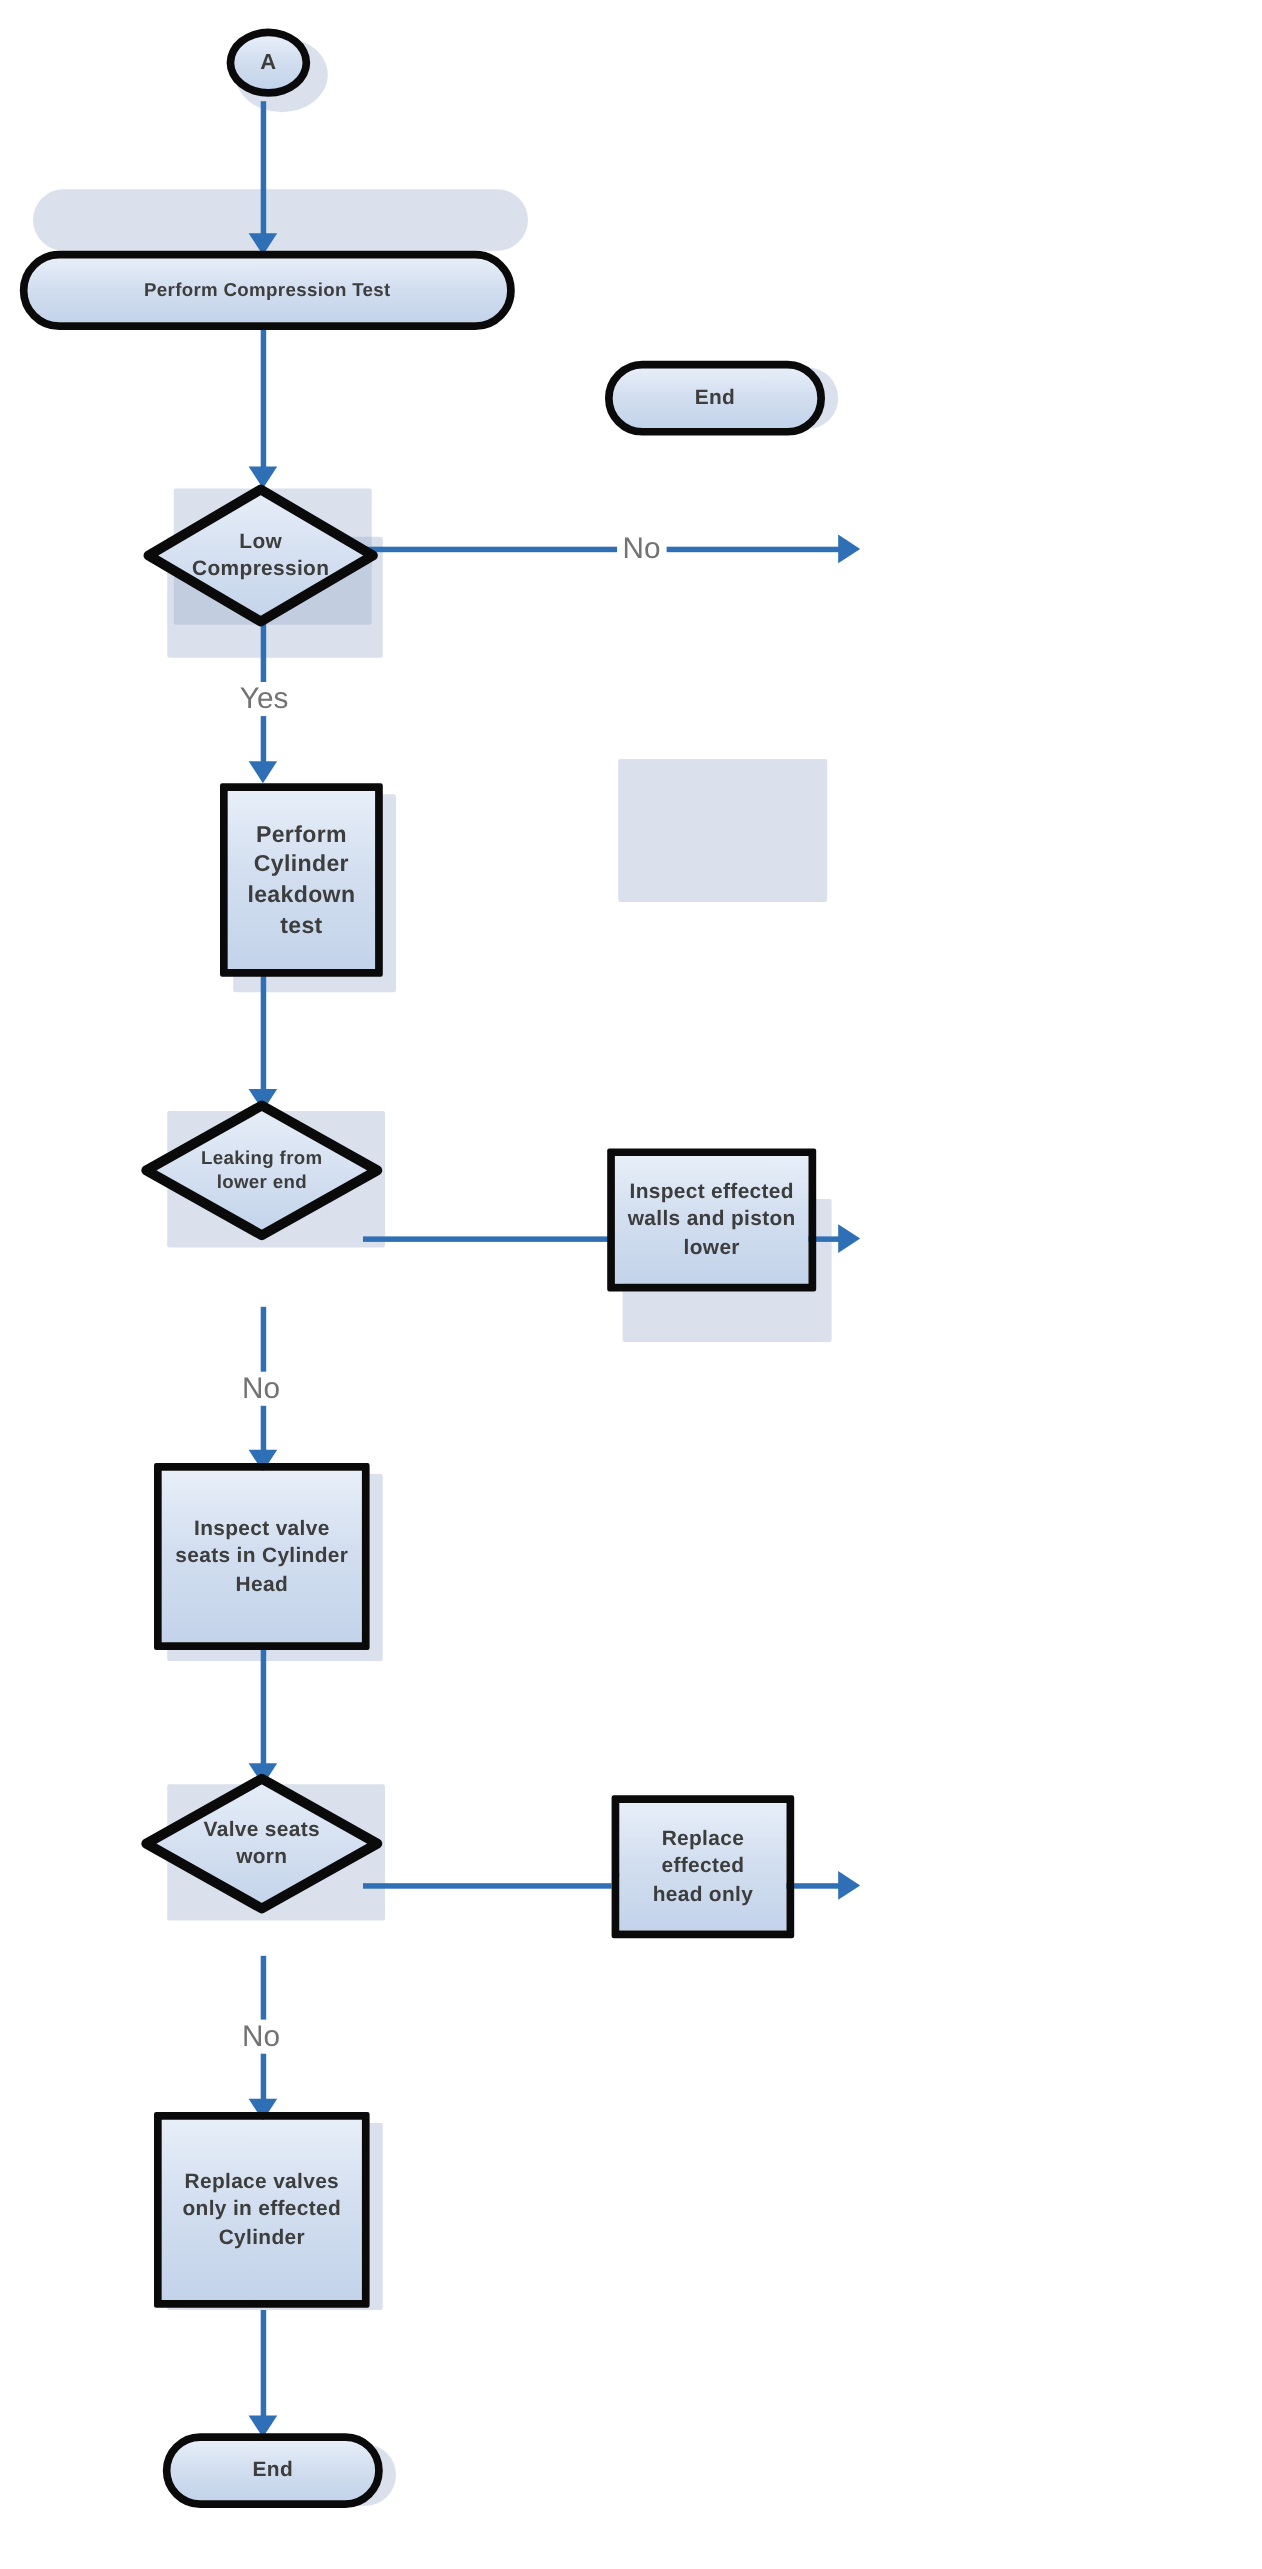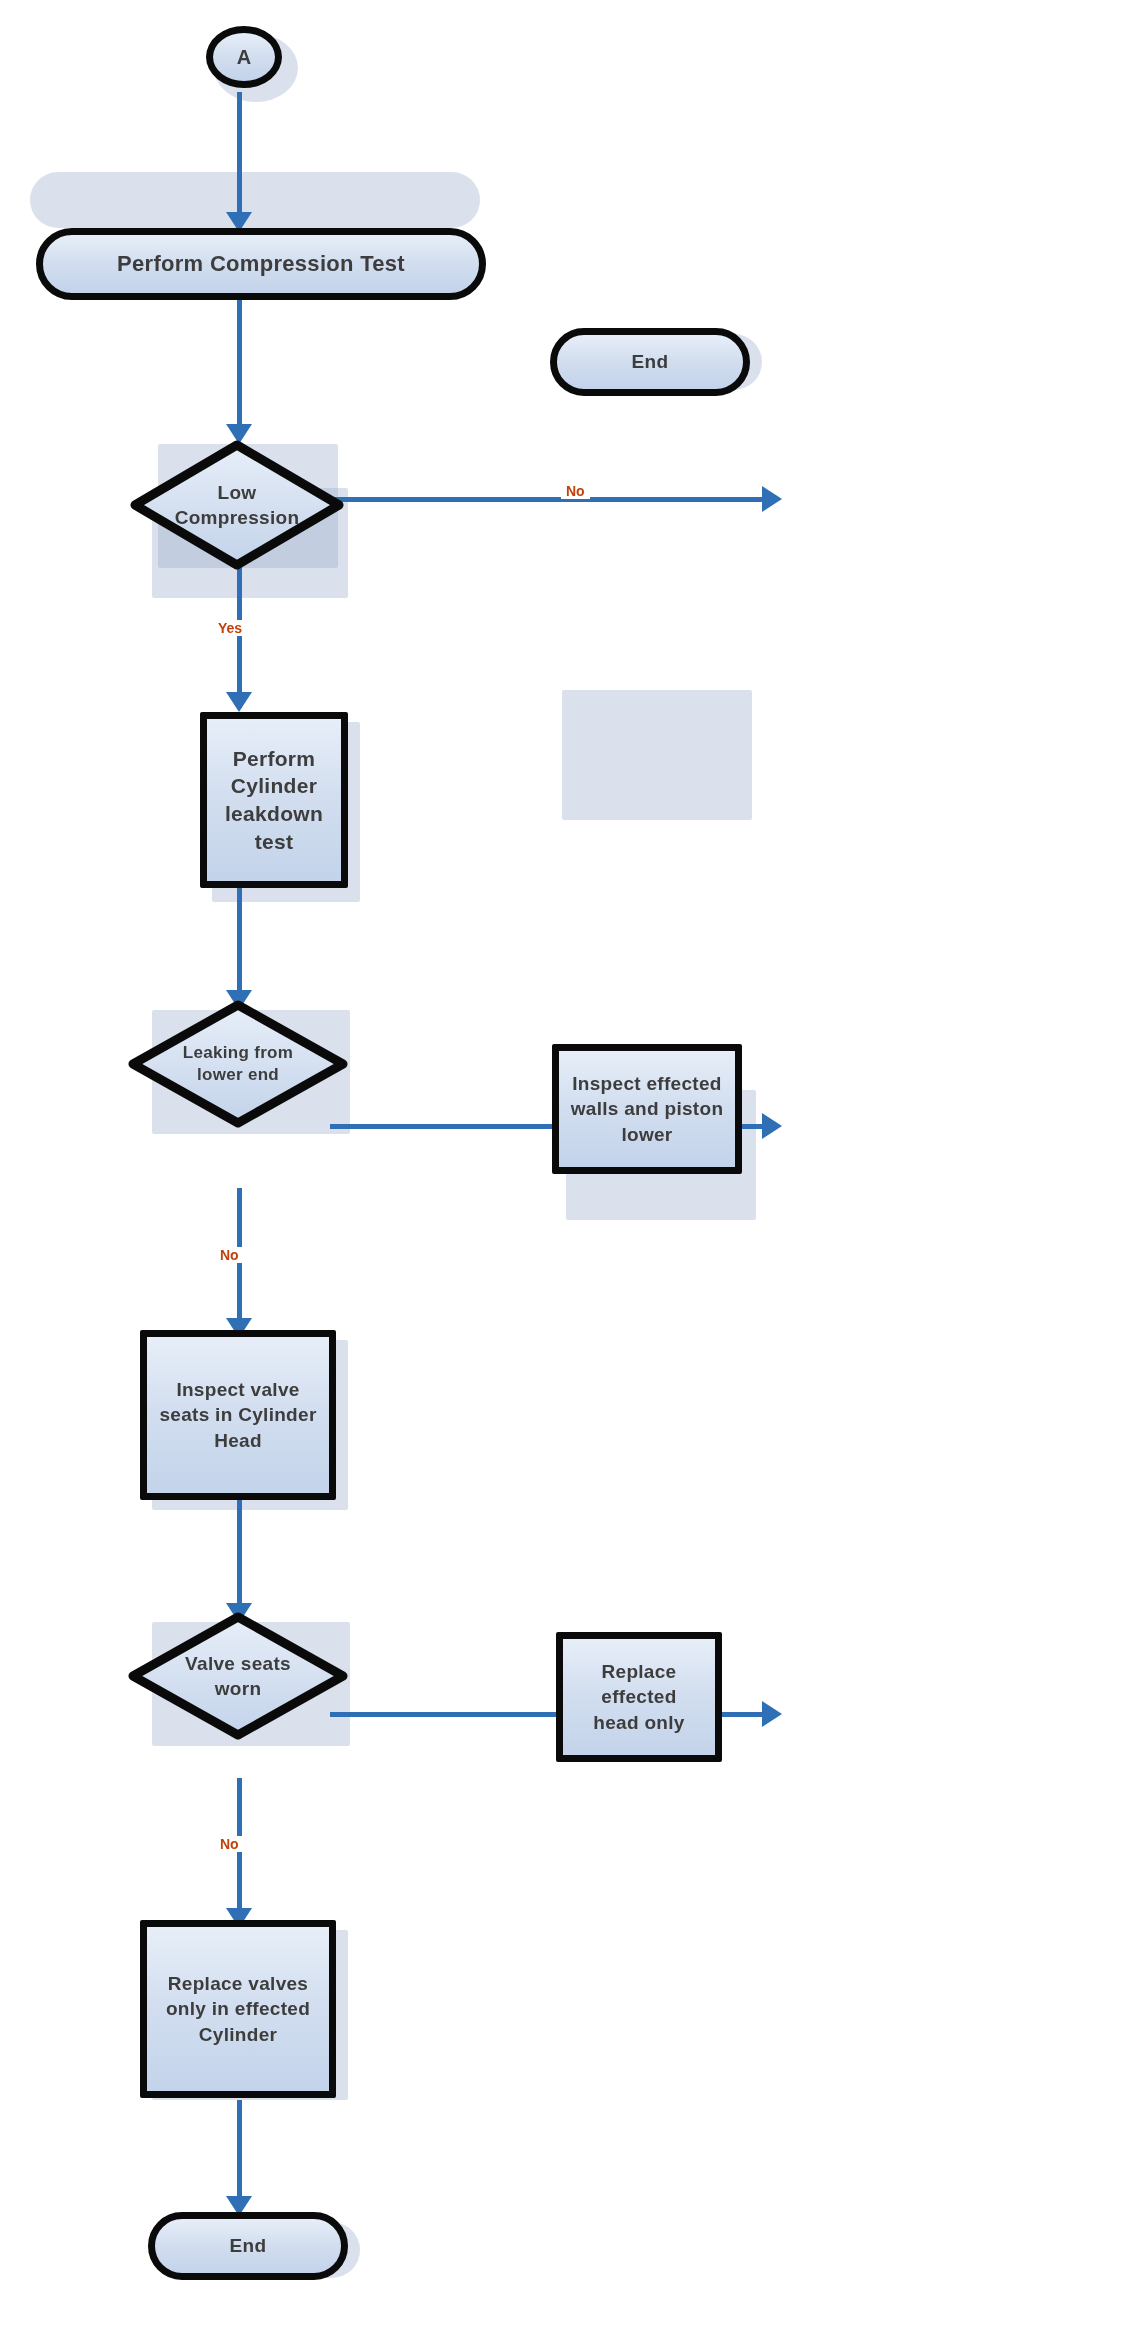--- a/index.html
+++ b/index.html
@@ -97,23 +97,23 @@
   .arrow-right {
     position: absolute;
     width: 0; height: 0;
     border-top: 13px solid transparent;
     border-bottom: 13px solid transparent;
     border-left: 20px solid #2f6fb5;
     z-index: 3;
   }
   .edge-label {
     position: absolute;
-    color: #c2410c;
-    font-weight: bold;
-    font-size: 14px;
+    color: #737373;
+    font-weight: normal;
+    font-size: 27px;
     background: #ffffff;
     padding: 0 5px;
     z-index: 4;
     white-space: nowrap;
   }
 </style>
 </head>
 <body>
 
 <div id="canvas">
@@ -168,21 +168,21 @@
   <div class="shadow rect" style="left:152px; top:1340px;width:196px; height:170px;"></div>
   <div class="shadow rect" style="left:152px; top:1622px;width:198px; height:124px;"></div>
   <div class="shadow rect" style="left:566px; top:1090px;width:190px; height:130px;"></div>
   <div class="shadow rect" style="left:152px; top:1930px;width:196px; height:170px;"></div>
   <div class="shadow stadium" style="left:160px; top:2222px;width:200px; height:56px;"></div>
 
   <div class="node connector" style="left:206px; top:26px; width:76px; height:62px; font-size:20px;">
     <span class="lbl">A</span>
   </div>
 
-  <div class="node terminator" style="left:36px; top:228px; width:450px; height:72px; font-size:22px;">
+  <div class="node terminator" style="left:18px; top:228px; width:450px; height:72px; font-size:17px;">
     <span class="lbl">Perform Compression Test</span>
   </div>
 
   <div class="node decision" style="left:130px; top:440px; width:214px; height:130px; font-size:19px;">
     <svg class="dshape" viewBox="0 0 214 130" preserveAspectRatio="none">
       <defs>
         <linearGradient id="g1" x1="0" y1="0" x2="0" y2="1">
           <stop offset="0%" stop-color="#e7eef8"></stop>
             <stop offset="100%" stop-color="#c3d3ea"></stop>
         </linearGradient>

